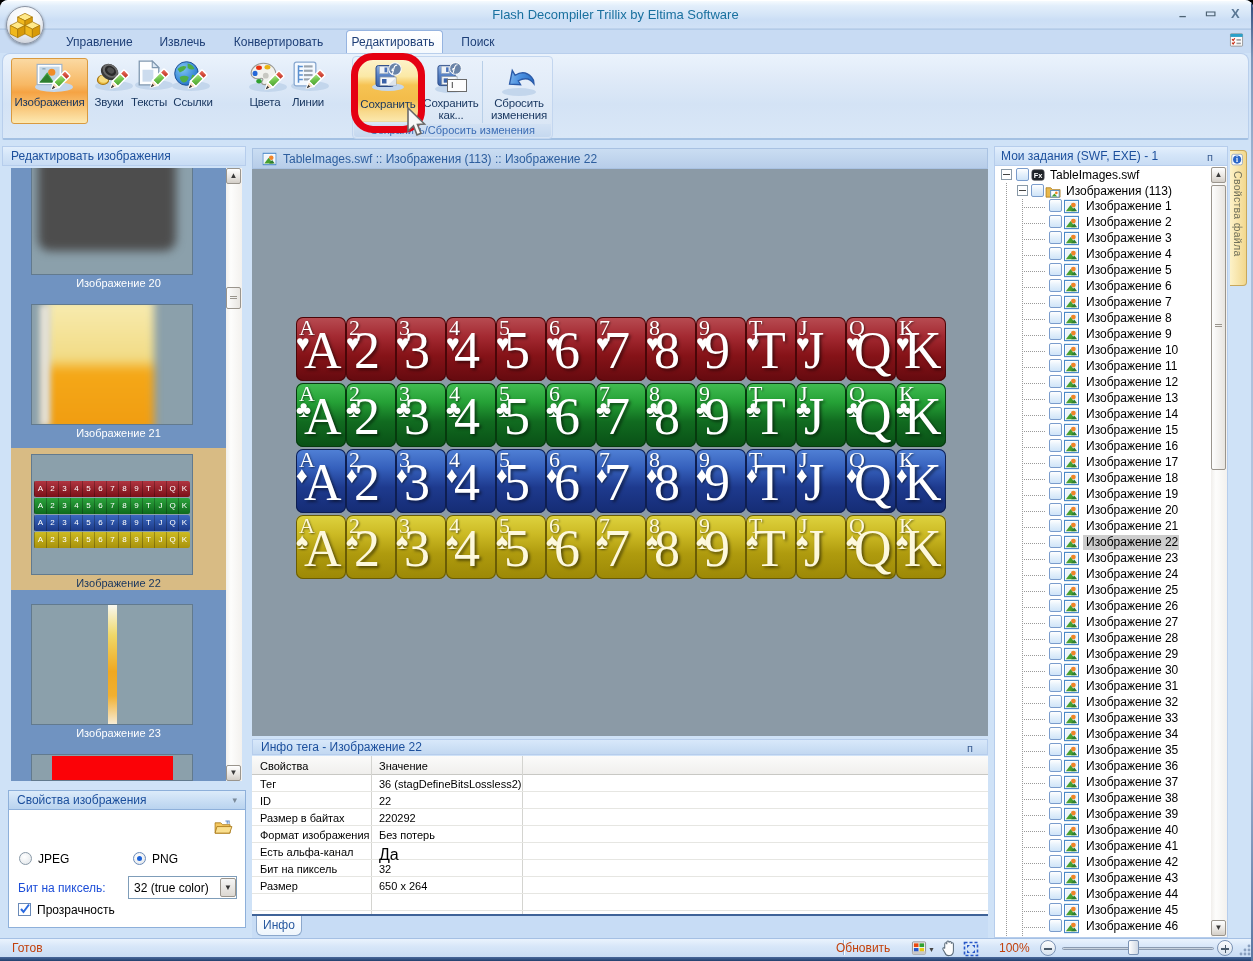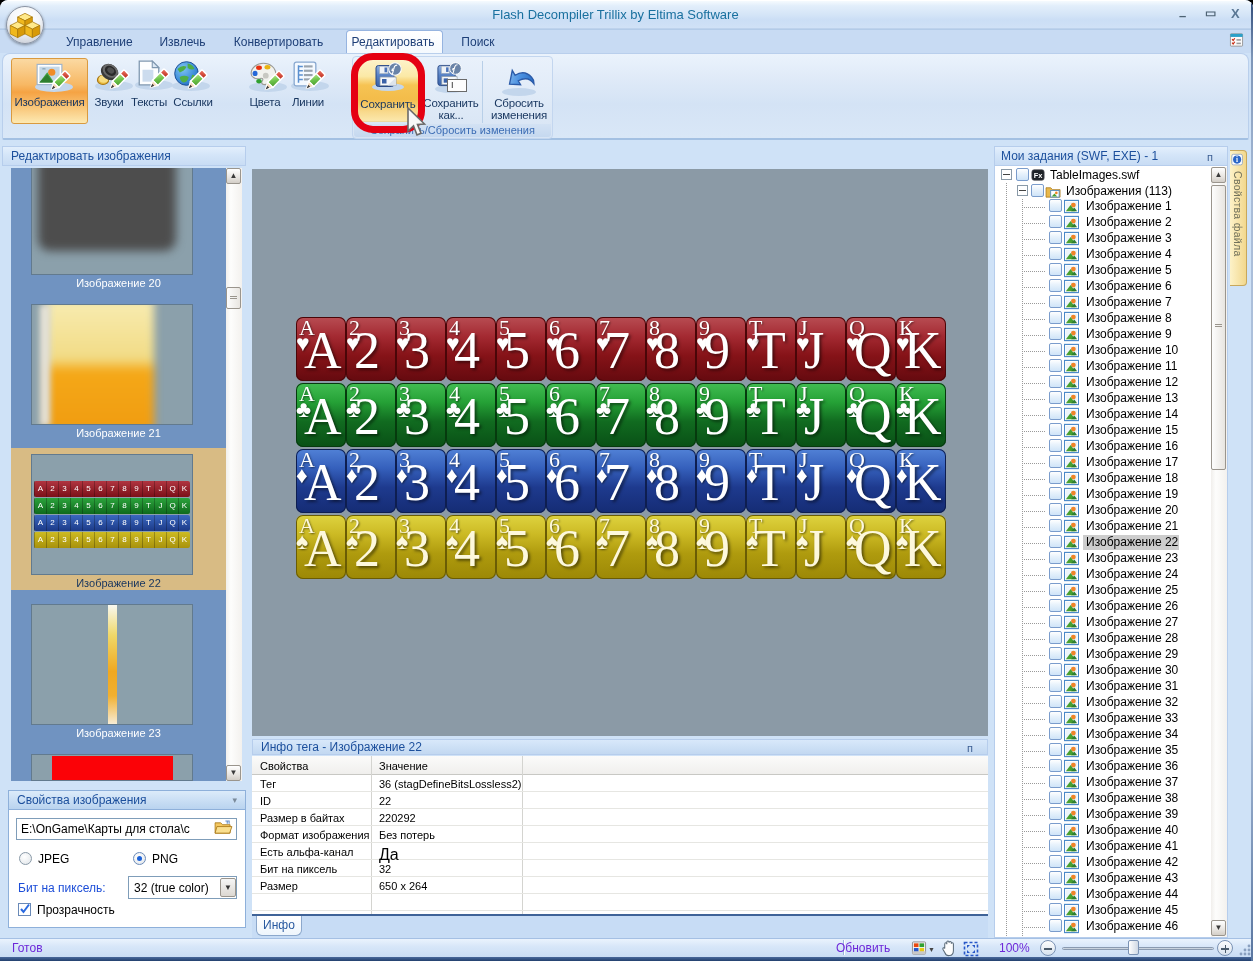--- a/index.html
+++ b/index.html
@@ -43,21 +43,21 @@
 #vhdr{position:absolute;left:252px;top:148px;width:736px;height:21px;background:linear-gradient(180deg,#caddf2,#b7cde9);border:1px solid #a9c2e2;font-size:12px;color:#2d5e9e;line-height:20px}
 .card{position:absolute;width:50px;height:64px;border-radius:7px;}
 .card .sr{position:absolute;left:3px;top:0px;font-family:"Liberation Serif",serif;font-size:22px;line-height:22px;color:#fff;text-shadow:1px 1px 2px rgba(0,0,0,0.55)}
 .card .su{position:absolute;left:0px;top:16px;font-size:23px;line-height:21px;color:#fff;text-shadow:1px 1px 2px rgba(0,0,0,0.55)}
 .card .bg2{position:absolute;left:8px;top:8px;font-family:"Liberation Serif",serif;font-size:52px;line-height:52px;color:#fff;text-shadow:2px 2px 3px rgba(0,0,0,0.5)}
 .treerow{position:absolute;font-size:12px;color:#000;white-space:nowrap}
 .cb{position:absolute;width:13px;height:13px;border:1px solid #7a9ccc;border-radius:2px;background:linear-gradient(180deg,#ffffff 0%,#e9f3fc 40%,#cfe4f8 100%)}
 #statusbar{position:absolute;left:0;top:938px;width:1253px;height:19px;
  background:linear-gradient(180deg,#eaf3fd 0%,#d8e7f9 40%,#c9dcf4 100%);border-top:1px solid #a5c0e4}
 #statusdark{position:absolute;left:0;top:957px;width:1253px;height:4px;background:linear-gradient(180deg,#49689b,#23406e)}
-.sseg{position:absolute;top:941px;font-size:12px;color:#6d28d9}
+.sseg{position:absolute;top:941px;font-size:12px;color:#c2410c}
 </style></head><body>
 <div id="win">
 
 <svg width="0" height="0" style="position:absolute">
       <defs>
 <linearGradient id="gpen" x1="0" y1="0" x2="1" y2="1">
           <stop offset="0" stop-color="#b6e986"></stop>
           <stop offset="0.5" stop-color="#6cc24a"></stop>
           <stop offset="1" stop-color="#4a9a2e"></stop>
         </linearGradient>
@@ -387,40 +387,45 @@
       </div>
 </div>
 <div class="scrollv" style="left:226px;top:168px;width:16px;height:613px"></div>
 <div class="scrollbtn" style="left:226px;top:168px">▲</div>
 <div class="scrollbtn" style="left:226px;top:765px">▼</div>
 <div class="scrollthumb" style="left:226px;top:287px;height:22px">
       <div style="margin:8px 3px 0;border-top:1px solid #9a958d;border-bottom:1px solid #9a958d;height:3px"></div>
     </div>
 <div class="hdr" style="left:8px;top:790px;width:238px;padding-left:8px;background:linear-gradient(180deg,#dcebfa,#b9d3ef);border:1px solid #8eb0da">Свойства изображения<span style="position:absolute;right:8px;top:0;color:#7a8a9a;font-size:9px">▾</span></div>
 <div class="abs" style="left:8px;top:810px;width:238px;height:118px;background:#ffffff;border:1px solid #8eb0da;border-top:none"></div>
-<div class="abs" style="left:16px;top:818px;width:221px;height:22px;border:1px solid #7f9db9;background:#fff;font-size:12px;line-height:21px;padding-left:4px;overflow:hidden;white-space:nowrap">E:\OnGame\Карты для стола\c</div>
 <div class="abs" style="left:212px;top:820px;width:23px;height:18px;background:#fff;text-align:center">
 <svg width="19" height="15" viewBox="0 0 20 16">
         <use href="#folderopen"></use>
       </svg></div>
 <div class="abs" style="left:19px;top:852px;width:13px;height:13px;border-radius:50%;border:1px solid #8a9aa8;background:radial-gradient(circle at 40% 35%,#ffffff,#dfe4e8)"></div>
 <div class="abs" style="left:38px;top:852px;font-size:12px;color:#000">JPEG</div>
 <div class="abs" style="left:133px;top:852px;width:13px;height:13px;border-radius:50%;border:1px solid #6a8ab8;background:radial-gradient(circle at 40% 35%,#ffffff,#dfe4e8)">
       <div style="position:absolute;left:3px;top:3px;width:5px;height:5px;border-radius:50%;background:#1c62d8"></div>
     </div>
 <div class="abs" style="left:152px;top:852px;font-size:12px;color:#000">PNG</div>
 <div class="abs" style="left:18px;top:881px;font-size:12px;color:#1d4ed8">Бит на пиксель:</div>
 <div class="abs" style="left:128px;top:876px;width:109px;height:23px;border:1px solid #7f9db9;background:#fff;font-size:12px;line-height:22px;padding-left:5px">32 (true color)</div>
 <div class="abs" style="left:220px;top:878px;width:16px;height:19px;background:linear-gradient(180deg,#f6f6f6,#dcd8d2);border:1px solid #9a958d;border-radius:2px;text-align:center;font-size:8px;line-height:18px;color:#333">▼</div>
 <div class="abs" style="left:18px;top:903px;width:13px;height:13px;border:1px solid #6a8ab8;background:#fff">
       <svg width="12" height="12" viewBox="0 0 12 12" style="position:absolute;left:0;top:-1px">
         <path d="M2 6 L4.5 9 L10 1.5" stroke="#2a6ae0" stroke-width="2" fill="none"></path>
       </svg>
     </div>
 <div class="abs" style="left:37px;top:903px;font-size:12px;color:#000">Прозрачность</div>
+<div id="vhdr">
+      <span style="position:absolute;left:8px;top:3px"><svg width="17" height="14" viewBox="0 0 16 16">
+          <use href="#imgicon"></use>
+        </svg></span>
+      <span style="position:absolute;left:30px">TableImages.swf :: Изображения (113) :: Изображение 22</span>
+    </div>
 <div id="viewer">
 <div class="abs" style="left:44px;top:148px;width:650px;height:264px">
 <div class="card" style="left:0px;top:0px;background:linear-gradient(180deg,#b84d53 0%,#a42a32 30%,#861318 60%,#650a0f 100%);box-shadow:inset 0 0 0 1px #4a0608">
           <span class="sr" style="color:#ffffff">A</span>
           <span class="su" style="color:#ffffff">♥</span>
           <span class="bg2" style="color:#ffffff">A</span>
         </div>
 <div class="card" style="left:50px;top:0px;background:linear-gradient(180deg,#b84d53 0%,#a42a32 30%,#861318 60%,#650a0f 100%);box-shadow:inset 0 0 0 1px #4a0608">
           <span class="sr" style="color:#ffffff">2</span>
           <span class="su" style="color:#ffffff">♥</span>

